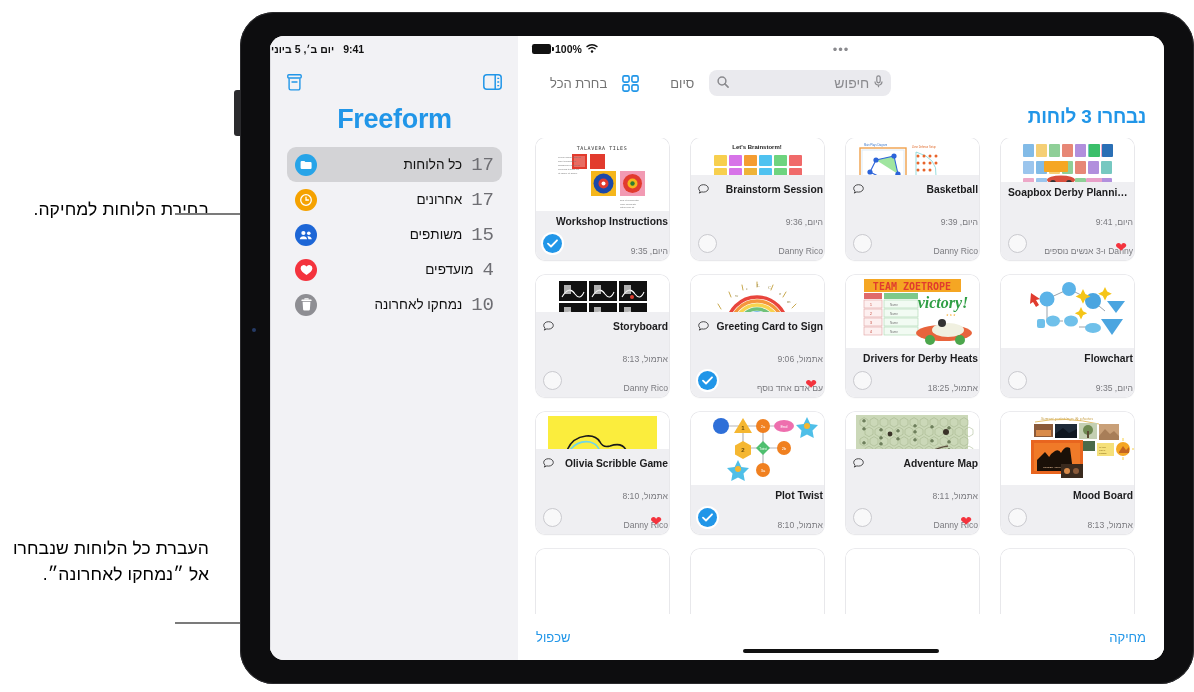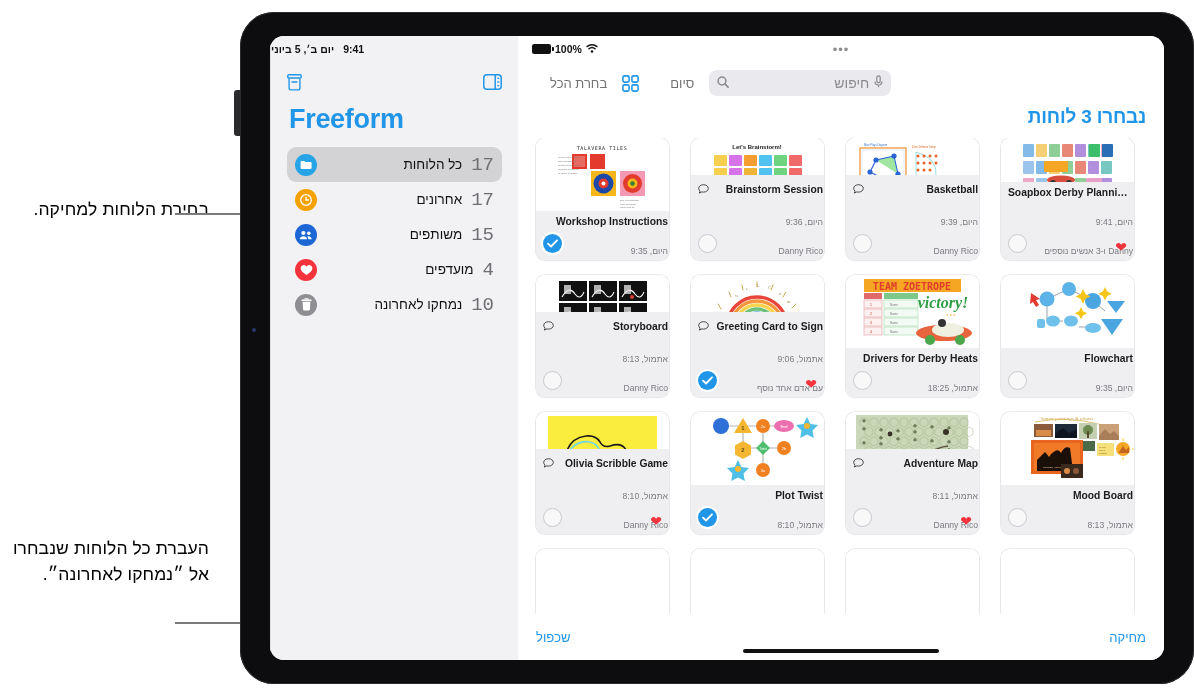--- a/index.html
+++ b/index.html
@@ -78,21 +78,21 @@
     direction: rtl;
   }
   .sb-toolbar {
     height: 40px;
     display: flex; align-items: center; justify-content: space-between;
     padding: 0 16px;
   }
   .icon-btn { cursor: default; line-height: 0; }
   .sb-title {
     font-size: 27px; font-weight: bold; color: #2196e8;
-    text-align: left; padding: 2px 18px 12px 18px; letter-spacing: -0.3px;
+    text-align: center; padding: 2px 18px 12px 18px; letter-spacing: -0.3px;
   }
   #sb-list { padding: 0 16px; }
   .sb-item {
     display: flex; flex-direction: row-reverse; align-items: center;
     height: 35px; border-radius: 9px; padding: 0 8px;
     gap: 9px;
   }
   .sb-item.selected { background: #d3d3d6; }
   .sb-ic {
     width: 22px; height: 22px; border-radius: 50%;

